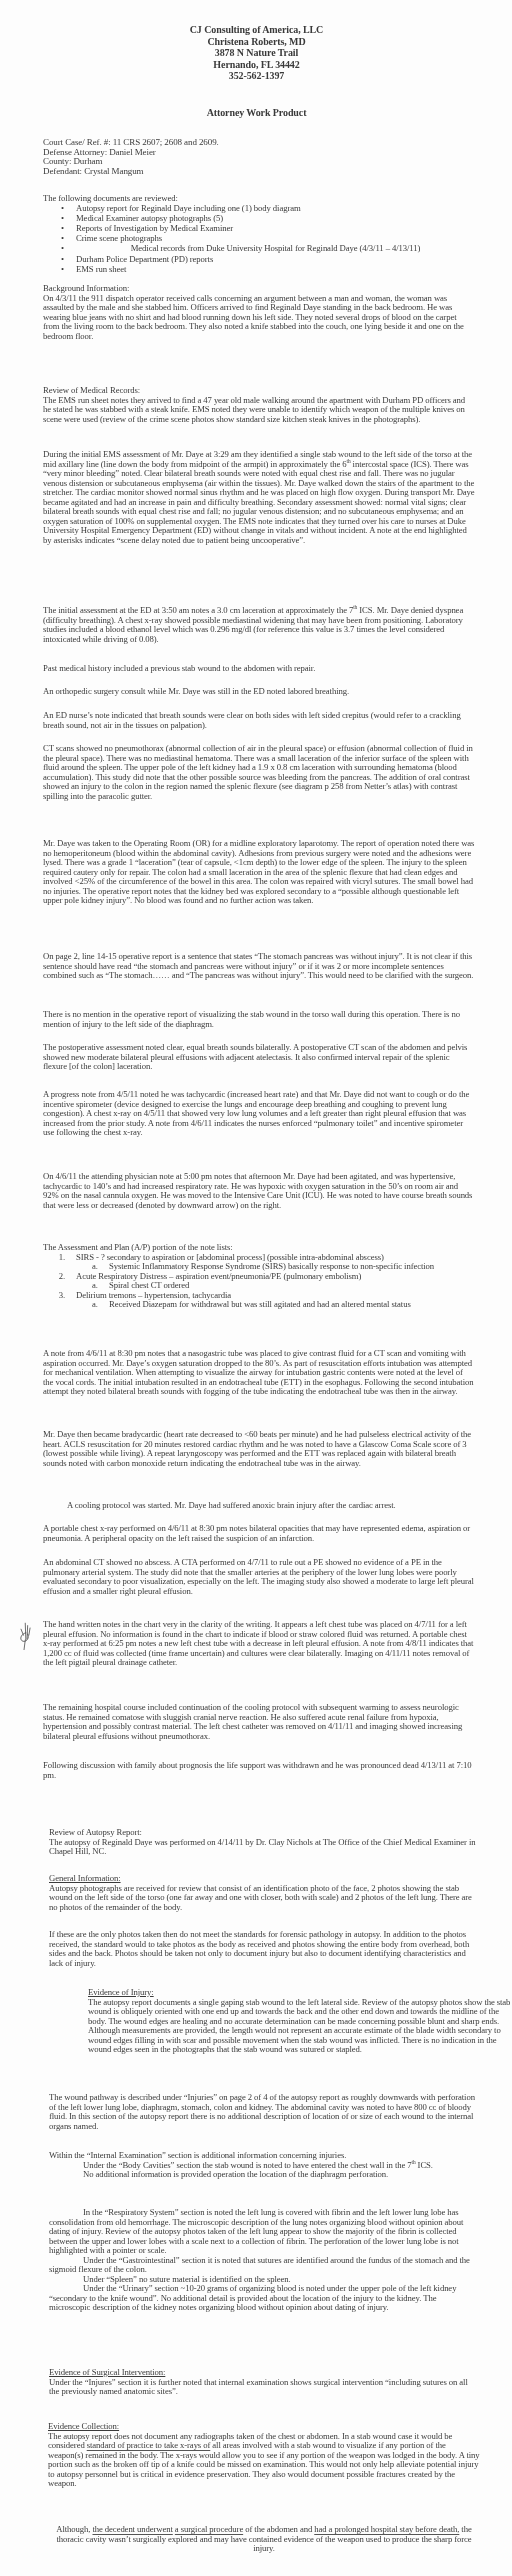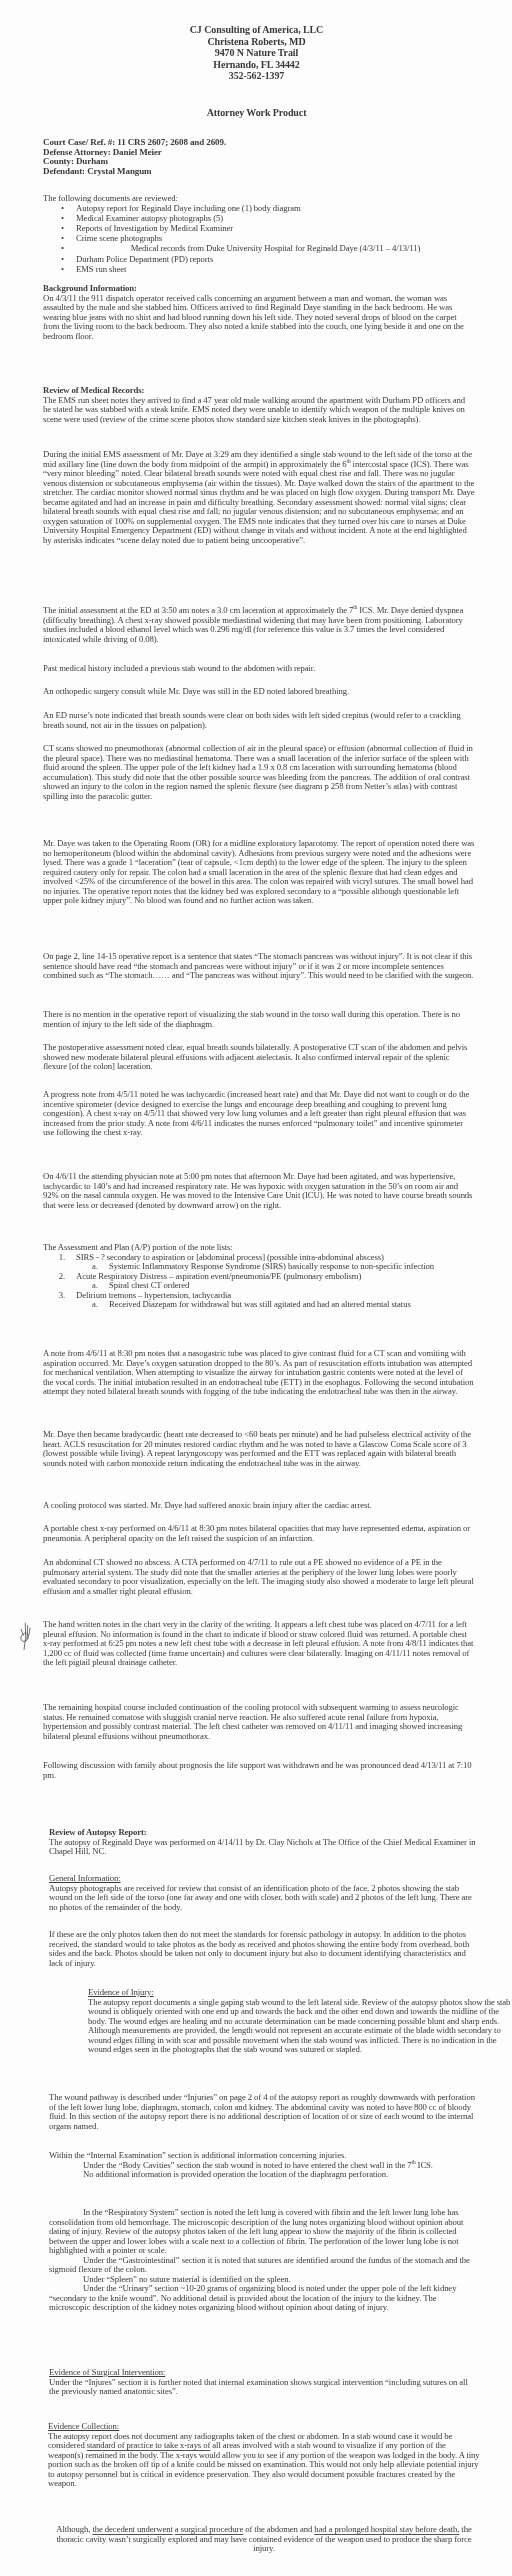--- a/index.html
+++ b/index.html
@@ -4,21 +4,21 @@
 <style>
   html, body { margin:0; padding:0; background:#ffffff; }
   body { width:513px; height:2576px; position:relative; overflow:hidden;
          font-family:"Liberation Serif", "DejaVu Serif", serif; color:#333; }
   .page { position:absolute; left:0; top:0; width:513px; height:2576px; background:#fdfdfd; }
   .hdr { position:absolute; left:0; width:513px; text-align:center; font-weight:bold;
          font-size:10px; line-height:11.5px; color:#3a3a3a; letter-spacing:-0.1px; }
   .blk { position:absolute; font-size:8.7px; line-height:9.5px; color:#3b3b3b; letter-spacing:-0.1px; }
   .s1 { left:43px; width:432px; }
   .s2 { left:49px; width:428px; }
-  .bold { font-weight:bold; }
+  .bold { font-weight:normal; }
   .u { text-decoration:underline; }
   p { margin:0; }
   ul.docs { margin:0; padding:0 0 0 0; list-style:none; }
   ul.docs li { position:relative; padding-left:33px; }
   ul.docs li::before { content:"\2022"; position:absolute; left:18px; top:0; }
   ol.ap { margin:0; padding:0; list-style:none; }
   ol.ap > li { position:relative; padding-left:33px; }
   ol.ap > li > .num { position:absolute; left:15.7px; }
   ol.ap .sub { position:relative; padding-left:66px; }
   ol.ap .sub .num { position:absolute; left:49px; }
@@ -28,21 +28,21 @@
   .uline-hand { text-decoration:underline; text-decoration-color:#555; text-underline-offset:1.8px; }
 </style>
 </head>
 <body>
 
 <div class="page">
 
   <div class="hdr" style="top:24px;">
     <div>CJ Consulting of America, LLC</div>
     <div>Christena Roberts, MD</div>
-    <div>9470 N Nature Trail</div>
+    <div>3878 N Nature Trail</div>
     <div>Hernando, FL  34442</div>
     <div>352-562-1397</div>
   </div>
   <div class="hdr" style="top:107px;">Attorney Work Product</div>
 
   <div class="blk s1 bold" style="top:138px; font-size:9px; line-height:9.7px;">
     <div>Court Case/ Ref. #: 11 CRS 2607; 2608 and 2609.</div>
     <div>Defense Attorney:  Daniel Meier</div>
     <div>County: Durham</div>
     <div>Defendant:   Crystal Mangum</div>
@@ -97,21 +97,21 @@
       <li class="sub"><span class="num">a.</span><span>Systemic Inflammatory Response Syndrome (SIRS) basically response to non-specific infection</span></li>
       <li><span class="num">2.</span><span>Acute Respiratory Distress – aspiration event/pneumonia/PE (pulmonary embolism)</span></li>
       <li class="sub"><span class="num">a.</span><span>Spiral chest CT ordered</span></li>
       <li><span class="num">3.</span><span>Delirium tremons – hypertension, tachycardia</span></li>
       <li class="sub"><span class="num">a.</span><span>Received Diazepam for withdrawal but was still agitated and had an altered mental status</span></li>
     </ol>
   </div>
 
   <div class="blk s1" style="top:1349px;">A note from 4/6/11 at 8:30 pm notes that a nasogastric tube was placed to give contrast fluid for a CT scan and vomiting with aspiration occurred.  Mr. Daye’s oxygen saturation dropped to the 80’s.  As part of resuscitation efforts intubation was attempted for mechanical ventilation.  When attempting to visualize the airway for intubation gastric contents were noted at the level of the vocal cords.  The initial intubation resulted in an endotracheal tube (ETT) in the esophagus.  Following the second intubation attempt they noted bilateral breath sounds with fogging of the tube indicating the endotracheal tube was then in the airway.</div>
   <div class="blk s1" style="top:1430px;">Mr. Daye then became bradycardic (heart rate decreased to &lt;60 beats per minute) and he had pulseless electrical activity of the heart.  ACLS resuscitation for 20 minutes restored cardiac rhythm and he was noted to have a Glascow Coma Scale score of 3 (lowest possible while living).  A repeat laryngoscopy was performed and the ETT was replaced again with bilateral breath sounds noted with carbon monoxide return indicating the endotracheal tube was in the airway.</div>
-  <div class="blk s1" style="top:1501px;">A cooling protocol was started.  Mr. Daye had suffered anoxic brain injury after the cardiac arrest.</div>
+  <div class="blk s1" style="top:1501px;margin-left:24px;">A cooling protocol was started.  Mr. Daye had suffered anoxic brain injury after the cardiac arrest.</div>
   <div class="blk s1" style="top:1524px;">A portable chest x-ray performed on 4/6/11 at 8:30 pm notes bilateral opacities that may have represented edema, aspiration or pneumonia.  A peripheral opacity on the left raised the suspicion of an infarction.</div>
   <div class="blk s1" style="top:1558px;">An abdominal CT showed no abscess.  A CTA performed on 4/7/11 to rule out a PE showed no evidence of a PE in the pulmonary arterial system.  The study did note that the smaller arteries at the periphery of the lower lung lobes were poorly evaluated secondary to poor visualization, especially on the left.  The imaging study also showed a moderate to large left pleural effusion and a smaller right pleural effusion.</div>
 
   <svg class="hand" viewBox="0 0 24 50">
     <path d="M12 2 L13 30 M16 6 L15 28 M5 12 L9 22 M20 10 L18 22 M13 18 C 4 20, 2 30, 8 32 C 14 34, 20 26, 16 20 M12 30 L10 46" stroke="#444" stroke-width="1.3" fill="none" stroke-linecap="round"></path>
   </svg>
   <div class="blk s1" style="top:1620px;">The hand written notes in the chart very in the clarity of the writing.  It appears a left chest tube was placed on 4/7/11 for a left pleural effusion.  No information is found in the chart to indicate if blood or straw colored fluid was returned.  A portable chest x-ray performed at 6:25 pm notes a new left chest tube with a decrease in left pleural effusion.  A note from 4/8/11 indicates that 1,200 cc of fluid was collected (time frame uncertain) and cultures were clear bilaterally.  Imaging on 4/11/11 notes removal of the left pigtail pleural drainage catheter.</div>
   <div class="blk s1" style="top:1703px;">The remaining hospital course included continuation of the cooling protocol with subsequent warming to assess neurologic status.  He remained comatose with sluggish cranial nerve reaction.  He also suffered acute renal failure from hypoxia, hypertension and possibly contrast material.  The left chest catheter was removed on 4/11/11 and imaging showed increasing bilateral pleural effusions without pneumothorax.</div>
   <div class="blk s1" style="top:1761px;">Following discussion with family about prognosis the life support was withdrawn and he was pronounced dead 4/13/11 at 7:10 pm.</div>
 

